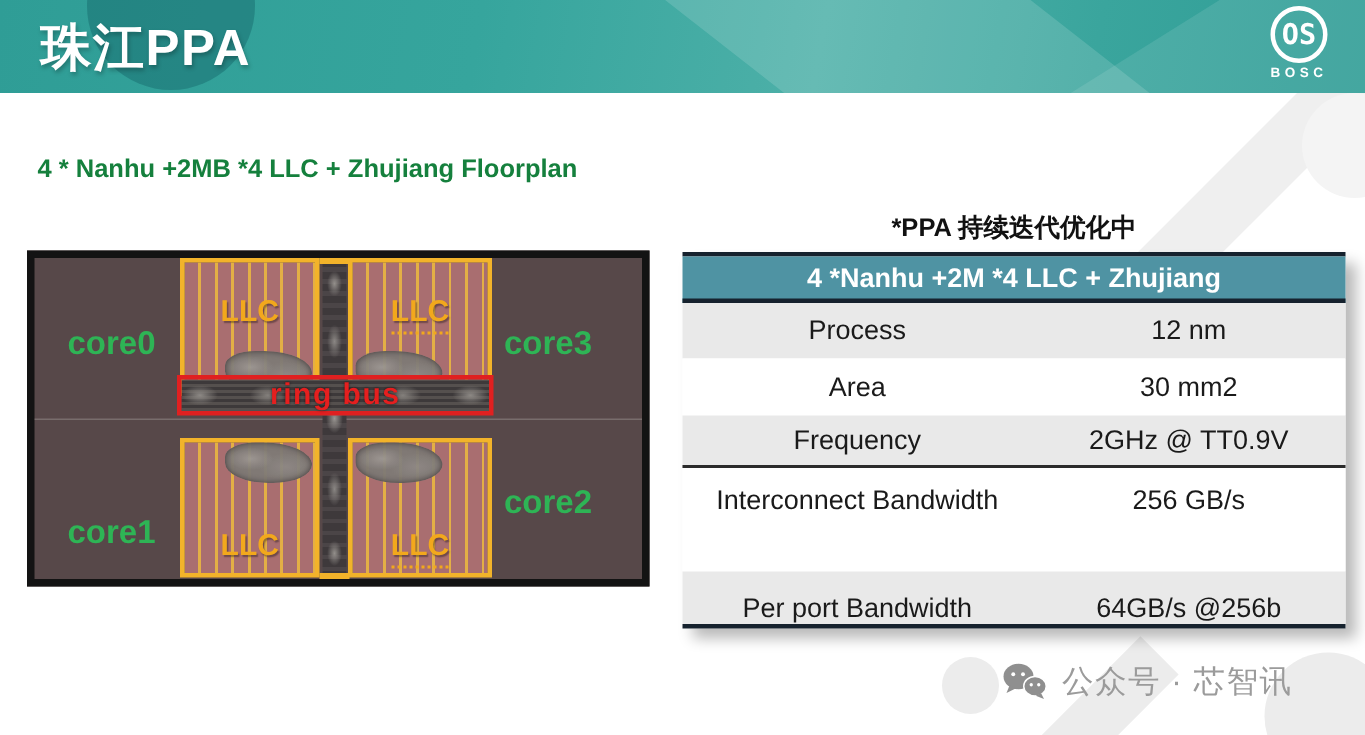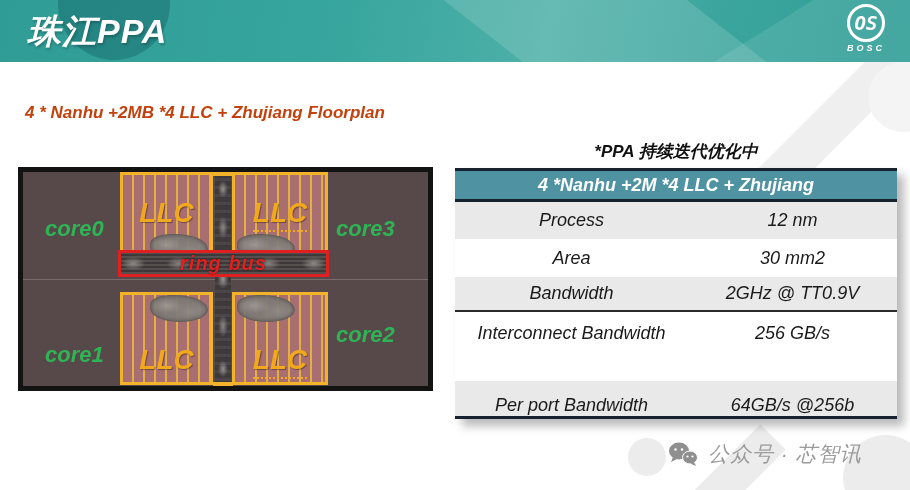--- a/index.html
+++ b/index.html
@@ -1,17 +1,17 @@
 <!DOCTYPE html>
 <html><head>
 <meta charset="utf-8">
 <style>
   * { margin:0; padding:0; box-sizing:border-box; }
   body { font-family:"Liberation Sans", sans-serif; background:#888; }
-  .slide { position:relative; width:910px; height:490px; background:#ffffff; overflow:hidden; margin:0 auto;font-style:italic; }
+  .slide { position:relative; width:910px; height:490px; background:#ffffff; overflow:hidden; margin:0 auto; }
 
   
   .header { position:absolute; top:0; left:0; width:910px; height:62px; z-index:3;
             background:linear-gradient(100deg,#2f9d96 0%,#36a59d 35%,#4db0a8 60%,#3aa59d 80%,#2f9d96 100%); overflow:hidden; }
   .header-circle { position:absolute; left:58px; top:-52px; width:112px; height:112px; border-radius:50%;
                    background:rgba(16,92,96,0.38); }
   .header-swoosh1 { position:absolute; right:90px; top:-40px; width:420px; height:150px;
                     background:rgba(255,255,255,0.14); transform:rotate(38deg); border-radius:40px; }
   .header-swoosh2 { position:absolute; right:-120px; top:10px; width:420px; height:160px;
                     background:rgba(255,255,255,0.10); transform:rotate(-32deg); border-radius:60px; }
@@ -25,21 +25,21 @@
 
   
   .deco { position:absolute; background:#efefef; z-index:0; }
   .deco-stripe-top { right:-70px; top:95px; width:280px; height:40px; transform:rotate(-45deg); }
   .deco-circle-top { right:-28px; top:62px; width:70px; height:70px; border-radius:50%; background:#f4f4f4; }
   .deco-circle-bl { left:628px; top:438px; width:38px; height:38px; border-radius:50%; background:#ececec; }
   .deco-circle-br { right:-18px; bottom:-30px; width:85px; height:85px; border-radius:50%; background:#ececec; }
   .deco-stripe-bottom { right:115px; bottom:-18px; width:150px; height:36px; transform:rotate(-45deg); background:#ececec; }
 
   
-  .caption { position:absolute; left:25px; top:103px; font-size:17px; font-weight:bold; color:#c2410c; z-index:2; }
+  .caption { position:absolute; left:25px; top:103px; font-size:17px; font-weight:bold; color:#15803d; z-index:2; }
 
   
   .floorplan { position:absolute; left:18px; top:167px; width:415px; height:224px;
                background:#574849; border:5px solid #131313; z-index:2; }
   .fp-centerline { position:absolute; left:0; top:107px; width:100%; height:1px;
                    background:rgba(210,205,200,0.28); }
   .fp-strip { position:absolute; left:192px; top:0; width:16px; height:214px;
               background:
                 radial-gradient(ellipse 7px 12px at 50% 8%,  #938f8b 0%, transparent 70%),
                 radial-gradient(ellipse 7px 16px at 50% 26%, #8a8683 0%, transparent 70%),
@@ -56,21 +56,21 @@
   .core1 { left:22px;  top:150px;margin-top:20px; }
   .core2 { left:313px; top:150px; }
 
   .llc { position:absolute; width:93px; border:3px solid #f2b32a;
          background:repeating-linear-gradient(90deg,#a96e70 0 9px,#e3af45 9px 11px); }
   .llc-tl { left:97px;  top:0;     height:92px; }
   .llc-tr { left:209px; top:0;     height:92px; width:96px; }
   .llc-bl { left:97px;  top:120px; height:93px; }
   .llc-br { left:209px; top:120px; height:93px; width:96px; }
   .llc-label { position:absolute; left:0; width:100%; text-align:center; color:#f2a81c;
-               font-size:28px; font-weight:bold; text-shadow:1px 1px 1px rgba(0,0,0,0.35); }
+               font-size:20px; font-weight:bold; text-shadow:1px 1px 1px rgba(0,0,0,0.35); }
   .llc-tl .llc-label, .llc-tr .llc-label { top:22px; }
   .llc-bl .llc-label, .llc-br .llc-label { bottom:6px; }
   .llc-label.dotted span { border-bottom:2px dotted #f2a81c; padding-bottom:2px; }
 
   .blob { position:absolute; width:58px; height:27px; border-radius:35% 55% 45% 50%;
           background:
             radial-gradient(ellipse 20px 10px at 30% 40%, #9b9793 0%, transparent 75%),
             radial-gradient(ellipse 24px 12px at 70% 60%, #8d8985 0%, transparent 75%),
             #7e7a76;
           box-shadow:inset 0 0 4px #3c3838; opacity:0.95; }
@@ -181,21 +181,21 @@
 
     <div class="row row-process">
       <div class="cell">Process</div>
       <div class="cell">12 nm</div>
     </div>
     <div class="row row-area">
       <div class="cell">Area</div>
       <div class="cell">30 mm2</div>
     </div>
     <div class="row row-frequency">
-      <div class="cell">Bandwidth</div>
+      <div class="cell">Frequency</div>
       <div class="cell">2GHz @ TT0.9V</div>
     </div>
     <div class="row row-interconnect">
       <div class="cell">Interconnect Bandwidth</div>
       <div class="cell">256 GB/s</div>
     </div>
     <div class="row row-perport">
       <div class="cell">Per port Bandwidth</div>
       <div class="cell">64GB/s @256b</div>
     </div>

